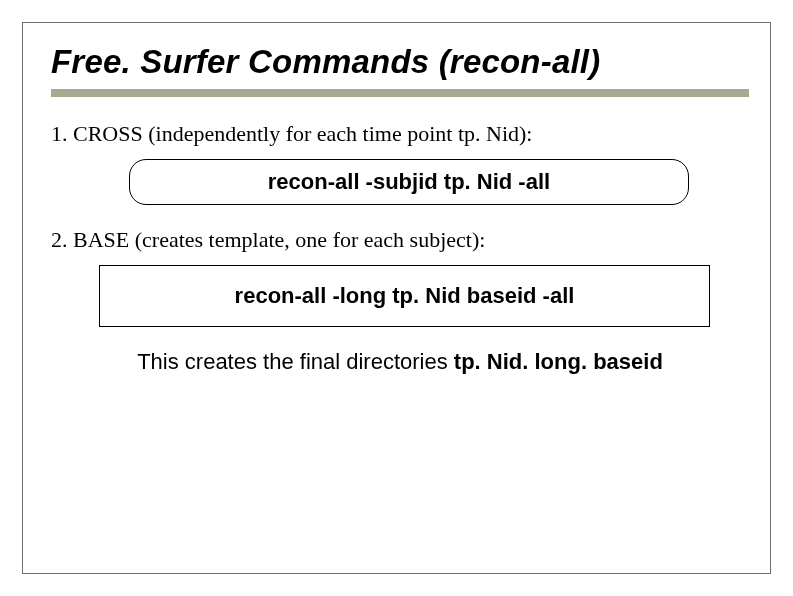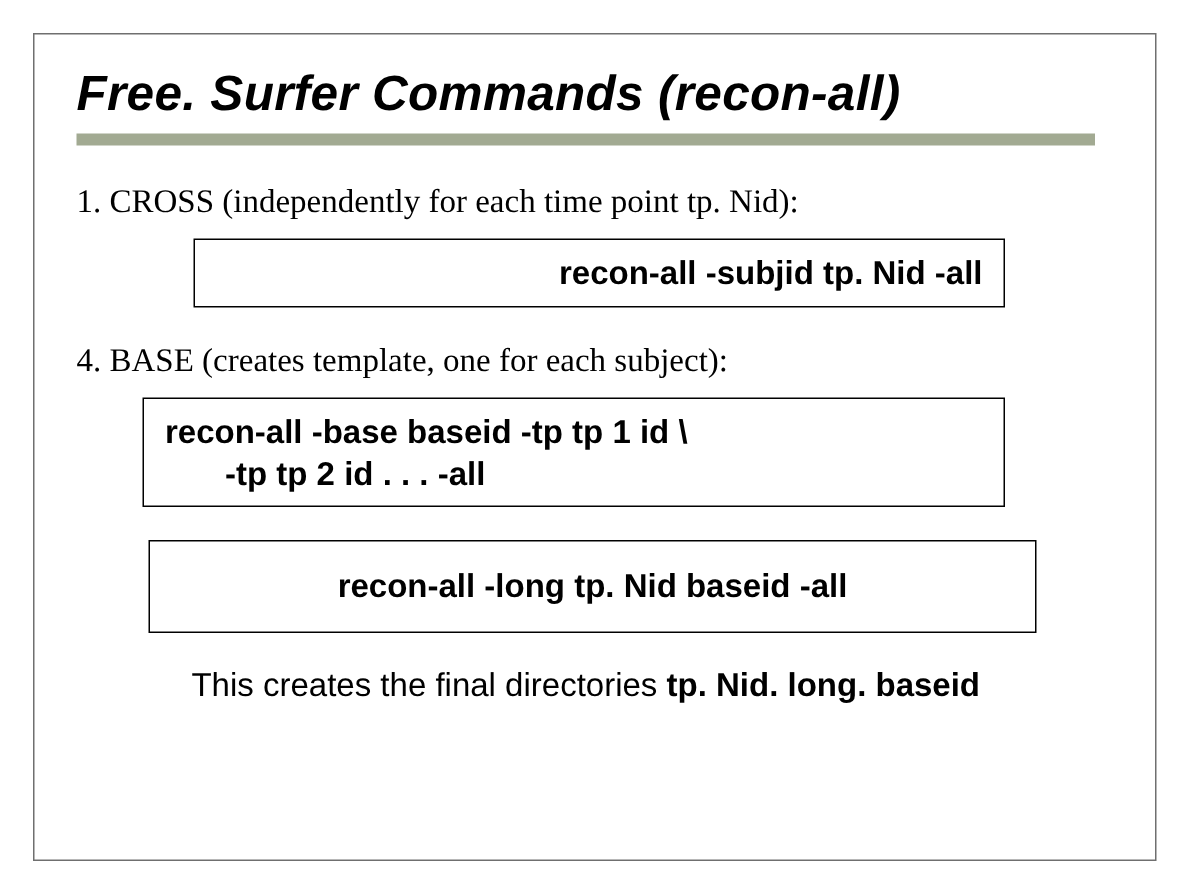--- a/index.html
+++ b/index.html
@@ -19,21 +19,21 @@
     background: #ffffff;
   }
   .inner-frame {
     position: absolute;
     top: 22px;
     left: 22px;
     right: 22px;
     bottom: 22px;
     border: 1px solid #6f6f6f;
     box-sizing: border-box;
-    padding: 20px 40px 0 28px;
+    padding: 20px 21px 0 28px;
   }
   .title {
     font-size: 33px;
     font-weight: bold;
     font-style: italic;
     margin: 0 0 8px 0;
     letter-spacing: 0.2px;
   }
   .title-underline {
     height: 8px;
@@ -52,21 +52,22 @@
     background: #fff;
     font-size: 22px;
     font-weight: bold;
     padding: 8px 14px;
     margin: 0 0 22px 0;
     line-height: 1.25;
   }
   .cmdbox.c1 {
     margin-left: 78px;
     margin-right: 60px;
-    text-align: right;
+    text-align: center;
+    border-radius: 17px;
   }
   .cmdbox.c2 {
     margin-left: 44px;
     margin-right: 60px;
   }
   .cmdbox.c2 .line2 {
     display: block;
     padding-left: 40px;
     font-weight: bold;
   }
@@ -92,25 +93,21 @@
   <div class="inner-frame">
 
     <h1 class="title">Free. Surfer Commands (recon-all)</h1>
     <div class="title-underline"></div>
 
     <p class="step">1. CROSS (independently for each time point tp. Nid):</p>
     <div class="cmdbox c1">
       <span>recon-all -subjid tp. Nid -all</span>
     </div>
 
-    <p class="step">4. BASE (creates template, one for each subject):</p>
-    <div class="cmdbox c2">
-      <span>recon-all -base baseid -tp tp 1 id \</span>
-      <span class="line2">-tp tp 2 id . . . -all</span>
-    </div>
+    <p class="step">2. BASE (creates template, one for each subject):</p>
 
     <div class="cmdbox c3">
       <span>recon-all -long tp. Nid baseid -all</span>
     </div>
 
     <p class="final">
       <span>This creates the final directories </span><span class="dirs">tp. Nid. long. baseid</span>
     </p>
 
   </div>

